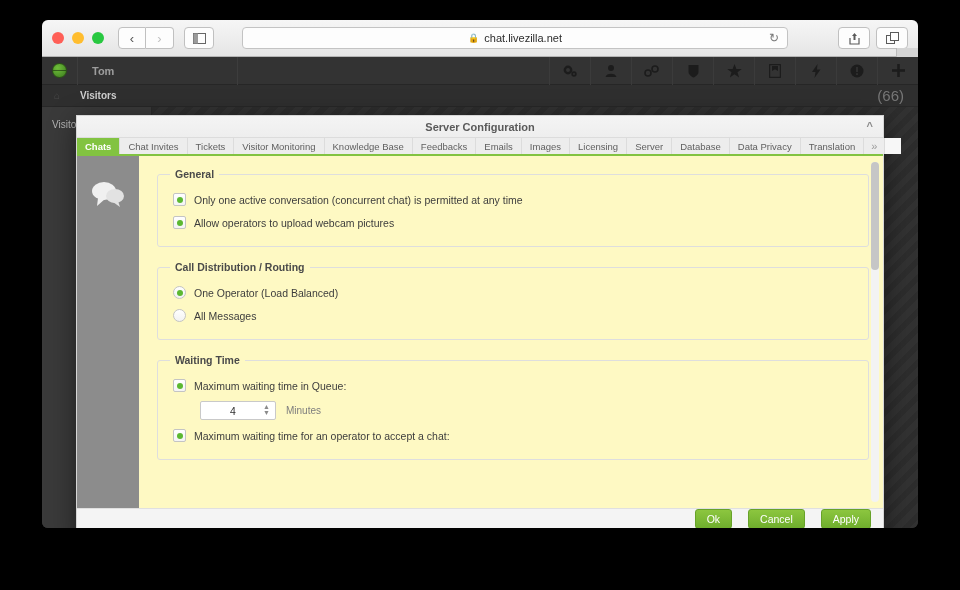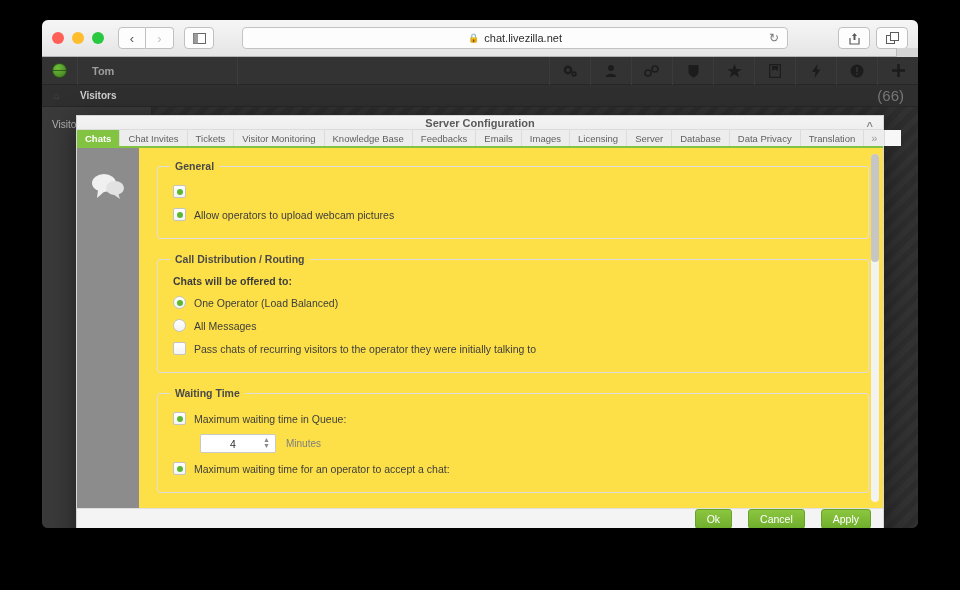--- a/index.html
+++ b/index.html
@@ -152,21 +152,21 @@
   .modal {
     position: absolute;
     left: 34px; top: 58px;
     width: 808px; height: 425px;
     background: #fff;
     border: 1px solid #d6d6d6;
     box-shadow: 0 6px 26px rgba(0,0,0,0.45);
     display: flex; flex-direction: column;
   }
   .modal-header {
-    height: 14px;
+    height: 22px;
     background: linear-gradient(#f4f4f4, #eeeeee);
     border-bottom: 1px solid #dcdcdc;
     display: flex; align-items: center; justify-content: center;
     position: relative;
     font-size: 11px; font-weight: bold; color: #5a5a5a;
   }
   .modal-collapse {
     position: absolute; right: 10px; top: 4px;
     font-size: 11px; color: #8a8a8a;
   }
@@ -187,21 +187,21 @@
   .mtab-fill { flex: 1; background: #f7f7f7; border-right: none; }
 
   .modal-body { flex: 1; display: flex; overflow: hidden; }
   .modal-left {
     width: 62px; background: #8c8c8c;
     display: flex; justify-content: center; padding-top: 24px;
   }
   .bubbles { width: 34px; height: 28px; }
 
   .modal-content {
-    flex: 1; background: #fde047;
+    flex: 1; background: #fef9c3;
     padding: 12px 14px 0 18px;
     overflow: hidden; position: relative;
   }
 
   fieldset {
     border: 1px solid #dedede;
     border-radius: 3px;
     padding: 8px 12px 12px 12px;
     margin-bottom: 14px;
   }
@@ -432,41 +432,37 @@
             <path d="M27 21 L29 27 L22 22 Z" fill="#e2e2e2"></path>
           </svg>
         </div>
 
         <div class="modal-content">
 
           <fieldset>
             <legend>General</legend>
             <div class="opt-row">
               <span class="cbx on"></span>
+              <span class="opt-label">Only one active conversation (concurrent chat) is permitted at any time</span>
             </div>
             <div class="opt-row">
               <span class="cbx on"></span>
               <span class="opt-label">Allow operators to upload webcam pictures</span>
             </div>
           </fieldset>
 
           <fieldset>
             <legend>Call Distribution / Routing</legend>
-            <div class="sub-head">Chats will be offered to:</div>
             <div class="opt-row">
               <span class="rdo on"></span>
               <span class="opt-label">One Operator (Load Balanced)</span>
             </div>
             <div class="opt-row">
               <span class="rdo"></span>
               <span class="opt-label">All Messages</span>
-            </div>
-            <div class="opt-row">
-              <span class="cbx"></span>
-              <span class="opt-label">Pass chats of recurring visitors to the operator they were initially talking to</span>
             </div>
           </fieldset>
 
           <fieldset>
             <legend>Waiting Time</legend>
             <div class="opt-row">
               <span class="cbx on"></span>
               <span class="opt-label">Maximum waiting time in Queue:</span>
             </div>
             <div class="stepper-row">

